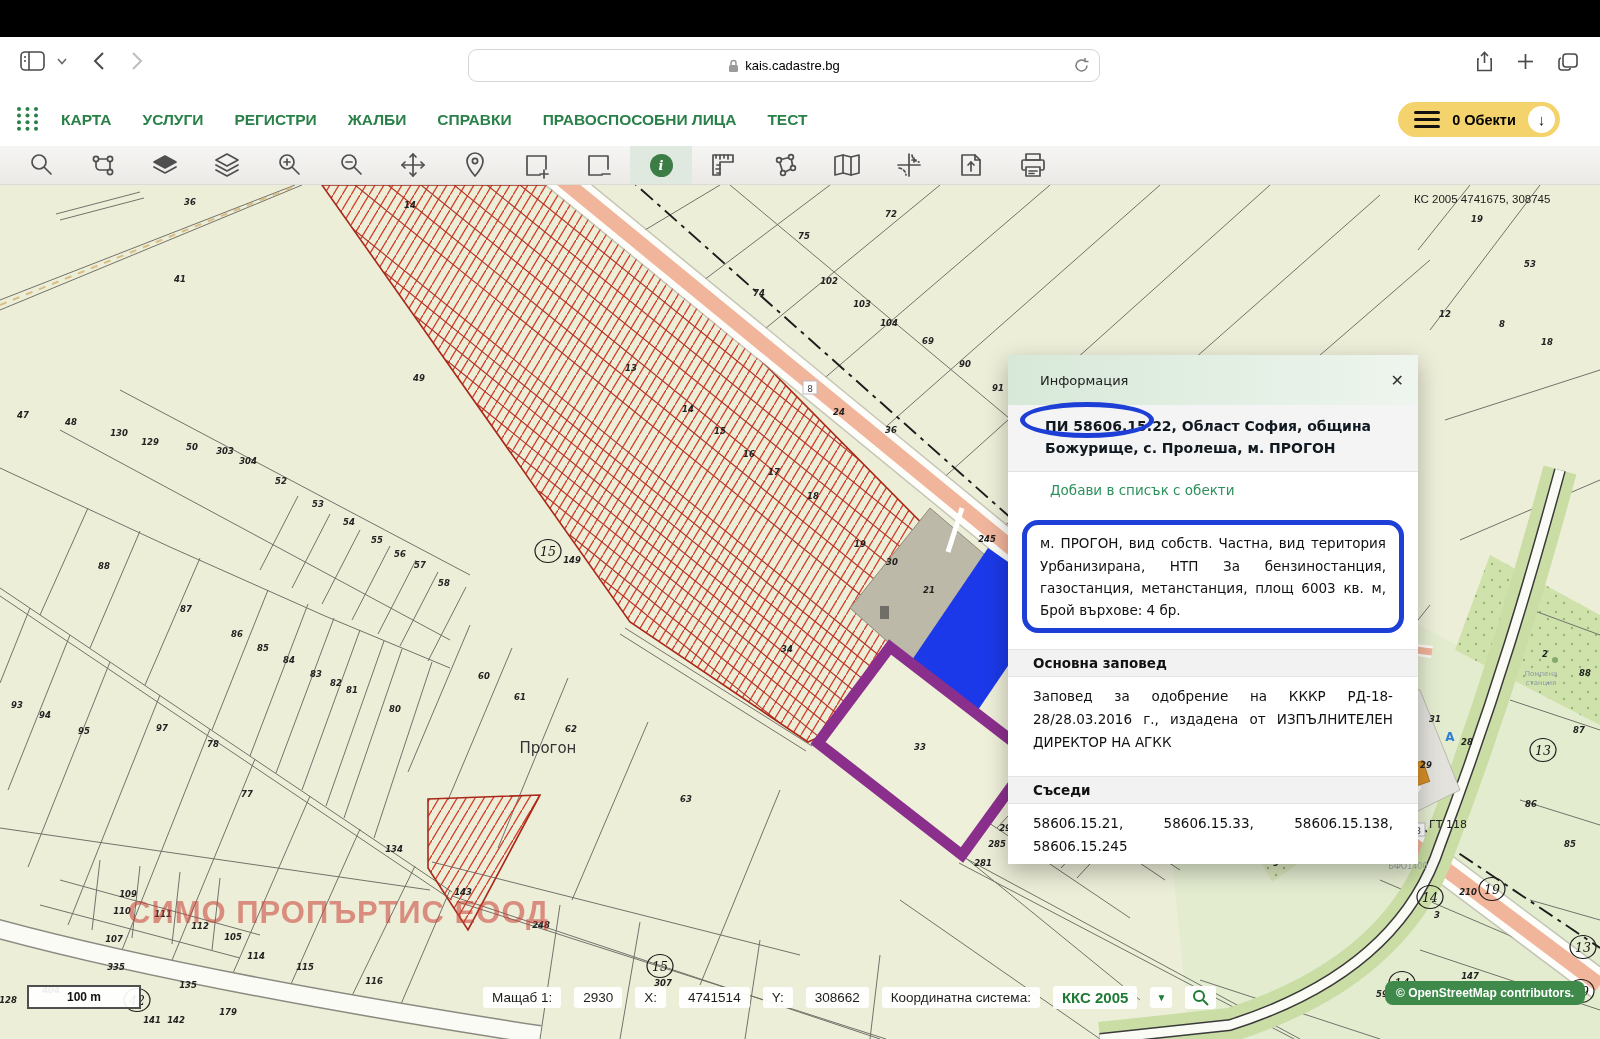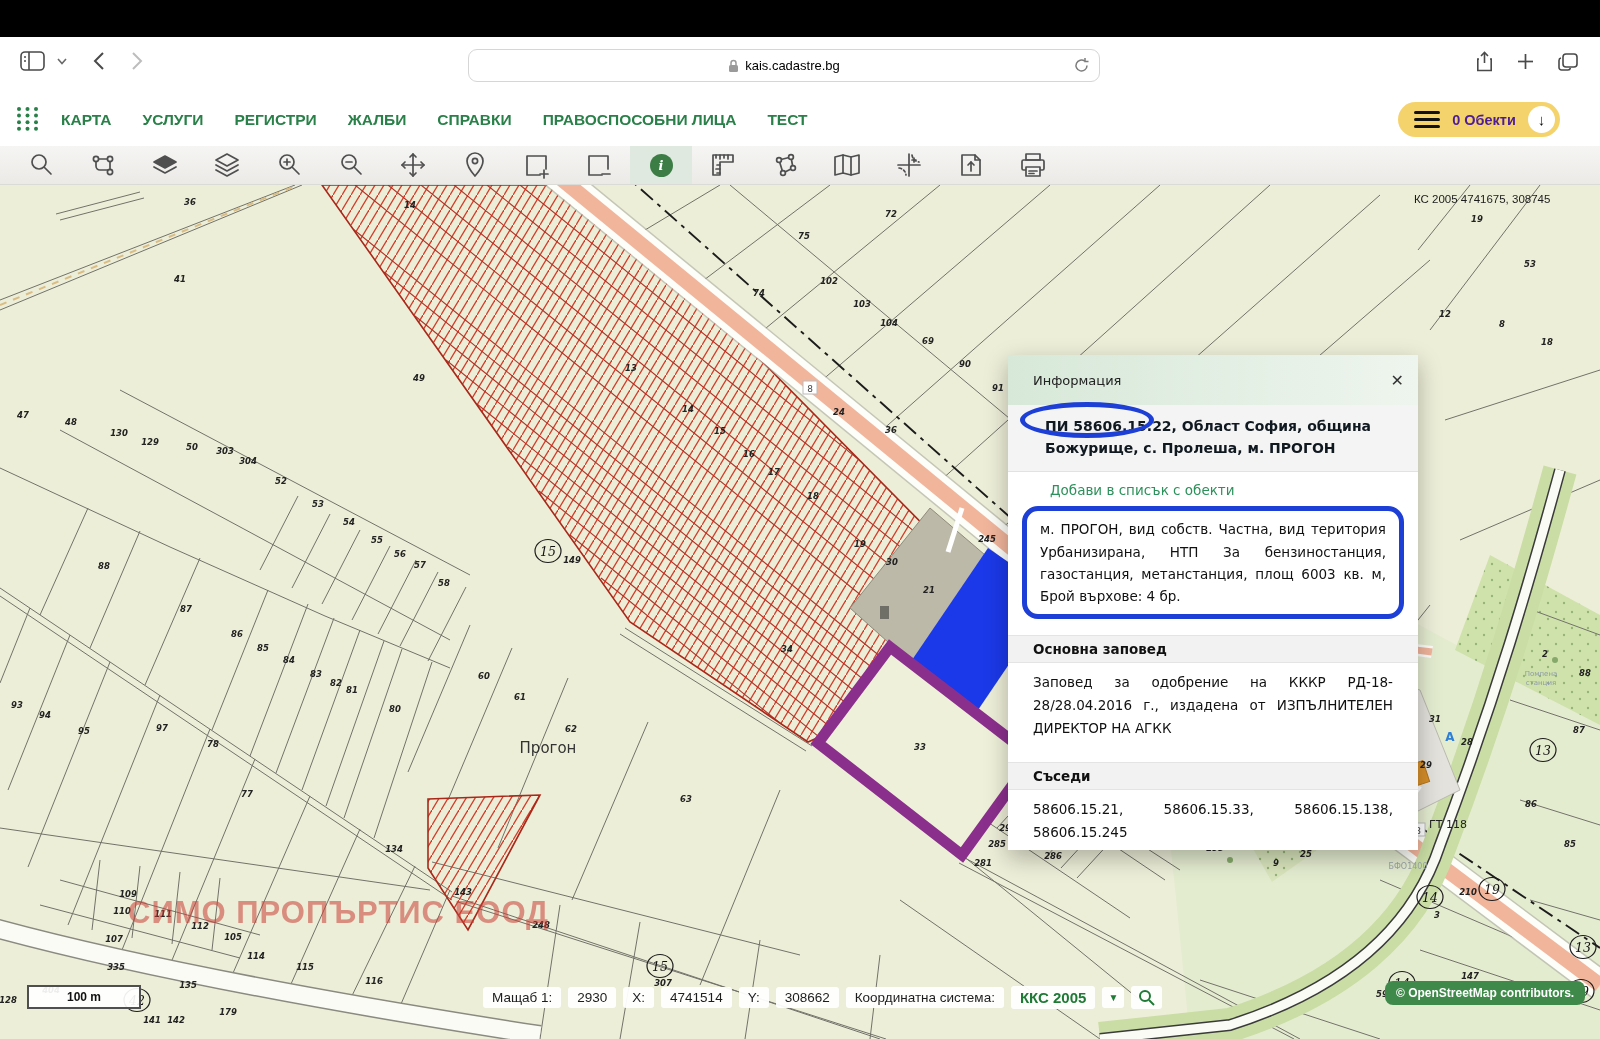--- a/index.html
+++ b/index.html
@@ -16,51 +16,51 @@
   .win-right { position:absolute; right:22px; top:14px; display:flex; gap:24px; align-items:center; }
   
   .greennav { height:52px; background:#fff; display:flex; align-items:center; position:relative; }
   .gridicon { margin-left:16px; margin-right:22px; }
   .navitems { display:flex; gap:31px; }
   .navitems span { font-weight:bold; font-size:15.5px; color:#2a8049; cursor:pointer; }
   .objbtn { position:absolute; right:40px; top:8px; width:162px; height:35px; background:#f5d36c; border-radius:18px;
             display:flex; align-items:center; padding:0 5px 0 16px; }
   .objbtn .burger { width:26px; }
   .objbtn .burger div { height:3.2px; background:#111; margin:4px 0; border-radius:2px; }
-  .objbtn .lbl { flex:1; text-align:center; font-weight:bold; font-size:14.5px; color:#4c1d95; }
+  .objbtn .lbl { flex:1; text-align:center; font-weight:bold; font-size:14.5px; color:#000000; }
   .objbtn .dl { width:27px; height:27px; background:#fff; border-radius:50%; display:flex; align-items:center; justify-content:center; font-weight:bold; font-size:15px; color:#111; }
   
   .toolbar { height:39px; background:linear-gradient(#f5f5f3,#eceae7); border-bottom:1px solid #dadad6; display:flex; align-items:stretch; padding-left:10px; }
   .tool { width:62px; display:flex; align-items:center; justify-content:center; cursor:pointer; }
   .tool.active { background:#dfe9df; }
   .tool svg { stroke:#4f4f4f; fill:none; stroke-width:1.7; stroke-linecap:round; stroke-linejoin:round; }
   .infobadge { width:23px; height:23px; border-radius:50%; background:#3c7d46; color:#fff; font-weight:bold; font-size:13px; font-family:"DejaVu Serif",serif; font-style:italic;
                display:flex; align-items:center; justify-content:center; }
   
   .map { position:relative; width:1600px; height:854px; background:#edeed8; }
   .map svg.mapsvg { position:absolute; left:0; top:0; }
   .coordreadout { position:absolute; left:1414px; top:8px; font-size:11.5px; color:#1c1c1c; z-index:3; white-space:nowrap; }
   .watermark { position:absolute; left:128px; top:710px; font-size:31px; font-weight:bold; letter-spacing:1px;
                color:rgba(201,62,53,0.55); z-index:4; white-space:nowrap; }
   
   .panel { position:absolute; left:1008px; top:170px; width:410px; min-height:398px; background:#fff; z-index:30;
            box-shadow:0 8px 22px rgba(0,0,0,.28); font-family:"DejaVu Sans",sans-serif; }
-  .panel-h { height:50px; background:linear-gradient(90deg,#d7e8d8,#eef5ee); display:flex; align-items:center; padding:0 14px 0 25px; }
+  .panel-h { height:50px; background:linear-gradient(90deg,#d7e8d8,#eef5ee); display:flex; align-items:center; padding:0 14px 0 32px; }
   .panel-h .t { font-size:13px; color:#222; flex:1; }
   .panel-h .x { font-size:16px; color:#333; cursor:pointer; font-weight:bold; }
   .p-title { background:#f4f4f4; border-bottom:1px solid #e2e2e2; padding:11px 25px 12px 37px; font-size:14px; font-weight:bold; color:#101820; line-height:1.55; position:relative; }
   .p-ellipse { position:absolute; left:12px; top:-3px; width:134px; height:36px; border:5px solid #1d3fd6; border-radius:50%; pointer-events:none; }
   .p-link { padding:10px 25px 6px 42px; font-size:13.5px; color:#2c915a; cursor:pointer; }
-  .p-desc { margin:2px 14px 8px 14px; border:5px solid #1d3fd6; border-radius:16px; padding:7px 13px; font-size:13.5px; color:#111; line-height:1.65; text-align:justify; }
+  .p-desc { margin:16px 14px 8px 14px; border:5px solid #1d3fd6; border-radius:16px; padding:7px 13px; font-size:13.5px; color:#111; line-height:1.65; text-align:justify; }
   .p-sec { background:#f2f2f2; border-top:1px solid #e4e4e4; border-bottom:1px solid #e4e4e4; padding:5px 25px; font-size:13.5px; font-weight:bold; color:#111; margin-top:16px; }
   .p-par { padding:8px 25px 6px 25px; font-size:13.5px; color:#111; line-height:1.7; text-align:justify; }
   
   .scalebar { position:absolute; left:27px; top:800px; width:114px; height:24px; background:rgba(255,255,255,.92); border:2px solid #4f4f4f;
               display:flex; align-items:center; justify-content:center; font-size:12px; color:#111; z-index:10;font-weight:bold; }
-  .statusrow { position:absolute; left:483px; top:801px; display:flex; gap:7px; align-items:center; z-index:10; }
+  .statusrow { position:absolute; left:483px; top:801px; display:flex; gap:13px; align-items:center; z-index:10; }
   .sbox { background:rgba(255,255,255,.95); border-radius:3px; padding:3px 9px; font-size:13.5px; color:#1d1d1d; white-space:nowrap; }
   .sbox.green { color:#1e7a34; font-weight:bold; font-size:15px; }
   .sbox.tri { color:#1e7a34; font-size:10px; padding:5px 6px; }
   .osmbadge { position:absolute; left:1385px; top:796px; background:#3f8a4a; color:#fff; border-radius:8px; padding:5px 11px;
               font-size:12px; font-weight:bold; z-index:10; white-space:nowrap; }
 </style>
 </head>
 <body>
 
 <div class="titlebar"></div>
@@ -687,21 +687,21 @@
       <span class="t">Информация</span>
       <span class="x">✕</span>
     </div>
     <div class="p-title">
       <span>ПИ 58606.15.22, Област София, община Божурище, с. Пролеша, м. ПРОГОН</span>
       <span class="p-ellipse"></span>
     </div>
     <div class="p-link">Добави в списък с обекти</div>
     <div class="p-desc">м. ПРОГОН, вид собств. Частна, вид територия Урбанизирана, НТП За бензиностанция, газостанция, метанстанция, площ 6003 кв. м, Брой върхове: 4 бр.</div>
     <div class="p-sec">Основна заповед</div>
-    <div class="p-par">Заповед за одобрение на КККР РД-18-28/28.04.2016 г., издадена от ИЗПЪЛНИТЕЛЕН ДИРЕКТОР НА АГКК</div>
+    <div class="p-par">Заповед за одобрение на КККР РД-18-28/28.03.2016 г., издадена от ИЗПЪЛНИТЕЛЕН ДИРЕКТОР НА АГКК</div>
     <div class="p-sec">Съседи</div>
     <div class="p-par">58606.15.21, 58606.15.33, 58606.15.138, 58606.15.245</div>
   </div>
 
   <div class="scalebar">100 m</div>
   <div class="statusrow">
     <span class="sbox">Мащаб 1:</span>
     <span class="sbox">2930</span>
     <span class="sbox">X:</span>
     <span class="sbox">4741514</span>

